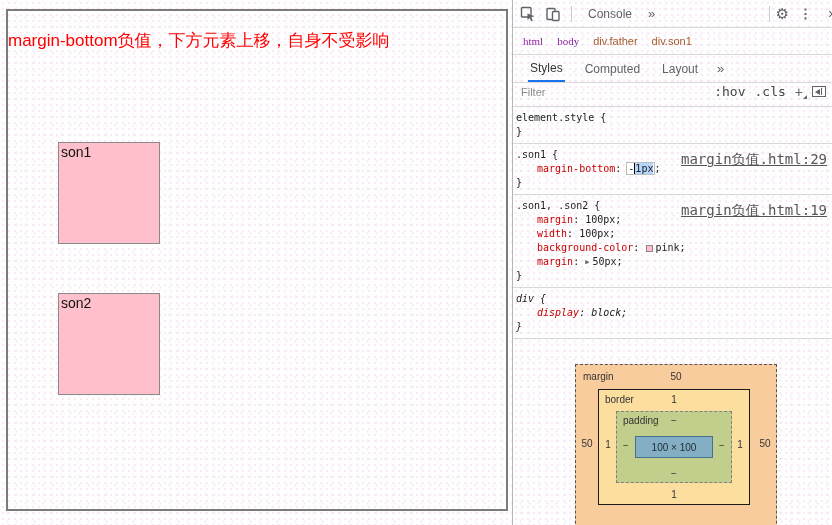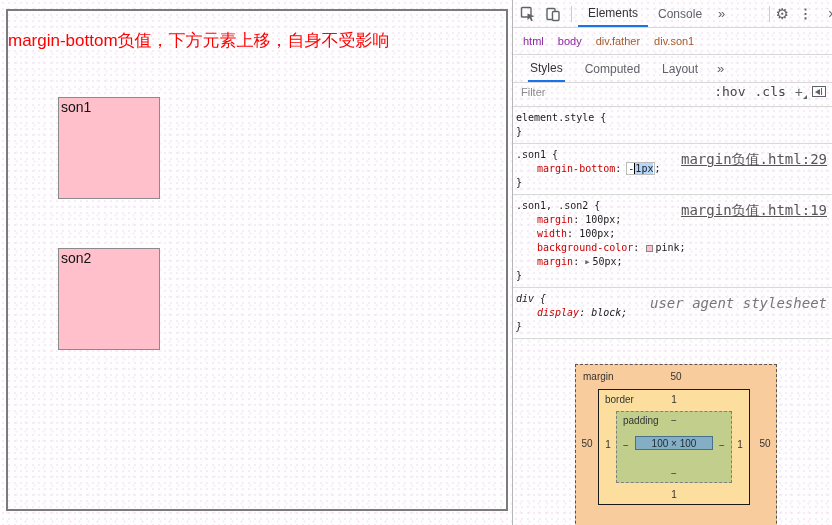--- a/index.html
+++ b/index.html
@@ -10,40 +10,40 @@
                       radial-gradient(rgba(160,130,230,0.10) 1px, transparent 1.2px);
     background-size: 6px 6px, 9px 9px;
     background-position: 0 0, 3px 4px;
   }
 
   
   .page { position:absolute; left:0; top:0; width:512px; height:525px; }
   .father { position:absolute; left:6px; top:9px; width:502px; height:502px; border:2px solid #7b7b7b; }
   .heading { position:absolute; left:8px; top:29px; font-size:17px; color:#fe0000; white-space:nowrap; }
   .son { position:absolute; left:58px; width:102px; height:102px; background:#ffc0cb; border:1px solid #8a8a8a;
-         font-size:14px; color:#111; padding:1px 0 0 2px; }
+         font-size:14px; color:#111; padding:1px 0 0 2px;margin-top:45px; }
   .son1 { top:97px; } .son2 { top:248px; }
 
   
   .devtools { position:absolute; left:512px; top:0; width:320px; height:525px; border-left:1px solid #b5b5b5; overflow:hidden; }
   .row { position:relative; border-bottom:1px solid #d8d8d8; display:flex; align-items:center; }
 
   .dt-toolbar { height:28px; padding-left:6px; }
   .tb-icon { width:18px; height:18px; display:inline-flex; align-items:center; justify-content:center; margin-right:7px; color:#5f6368; }
   .vsep { width:1px; height:16px; background:#ccc; margin:0 6px 0 2px; }
   .dt-tab { font-size:12px; color:#5f6368; padding:0 10px; height:100%; display:flex; align-items:center; }
   .dt-tab.active { color:#333; border-bottom:2px solid #1a73e8; }
   .chev { font-size:13px; color:#5f6368; padding:0 6px; }
   .tb-right { margin-left:auto; display:flex; align-items:center; }
   .gear { font-size:15px; color:#5f6368; margin-right:10px; }
   .dots { font-size:13px; color:#5f6368; font-weight:bold; letter-spacing:0; margin-right:10px; }
   .close-x { font-size:14px; color:#5f6368; position:relative; right:-6px; width:10px; }
 
   .breadcrumb { height:27px; font-size:11px; padding-left:10px; gap:14px; }
-  .crumb-tag { color:#8b26a0; } .crumb-cls { color:#a55a2b; }
+  .crumb-tag { color:#8b26a0;font-family:Liberation Serif, serif; } .crumb-cls { color:#a55a2b; }
 
   .style-tabs { height:28px; padding-left:6px; }
   .s-tab { font-size:12px; color:#5f6368; padding:0 2px; margin:0 9px; height:100%; display:flex; align-items:center; white-space:nowrap; }
   .s-tab.active { color:#333; border-bottom:2px solid #1a73e8; }
   .style-tabs .chev { margin-left:2px; }
 
   .filter-row { height:24px; padding:0 6px 6px 8px; }
   .filter-input { border:none; outline:none; background:transparent; font-size:11px; color:#333; width:110px; font-family:"Liberation Sans",sans-serif; }
   .filter-input::placeholder { color:#8a8a8a; }
   .fr-right { margin-left:auto; display:flex; align-items:center; gap:9px; }
@@ -70,21 +70,21 @@
   .caret { display:inline-block; width:1px; height:11px; background:#000; vertical-align:-2px; }
   .selhl { background:#b5d6fd; }
 
   
   .boxmodel { position:relative; margin:25px 0 0 62px; width:202px; height:190px;
               background:#f9cc9d; border:1px dashed #555; font-size:10px; color:#333; }
   .bm-label { position:absolute; left:7px; top:6px; }
   .bm-topval { position:absolute; left:0; right:0; top:6px; text-align:center; }
   .bm-border { position:absolute; left:22px; top:24px; width:152px; height:116px; background:#fcdf9e; border:1px solid #1a1a1a; }
   .bm-padding { position:absolute; left:17px; top:21px; width:116px; height:72px; background:#c2cf8c; border:1px dashed #7f7f7f; }
-  .bm-content { position:absolute; left:18px; top:24px; width:78px; height:14px; background:#84aec4; border:1px solid #49708c;
+  .bm-content { position:absolute; left:18px; top:24px; width:78px; height:22px; background:#84aec4; border:1px solid #49708c;
                 display:flex; align-items:center; justify-content:center; color:#1d2b33; }
   .bm-num { position:absolute; top:73px; width:16px; text-align:center; }
   .bm-botval { position:absolute; left:0; right:0; text-align:center; }
 </style>
 </head>
 <body class="speckle">
 
 <div class="page speckle">
   <div class="father"></div>
   <div class="heading">margin-bottom负值，下方元素上移，自身不受影响</div>
@@ -101,21 +101,20 @@
           <path d="M7.5 7.5 L14.5 10.2 L11.3 11.2 L12.8 14.6 L11.2 15.3 L9.7 11.9 L7.5 14 Z" fill="#5f6368"></path>
         </svg>
     </span>
     <span class="tb-icon">
       <svg width="16" height="16" viewBox="0 0 16 16">
           <rect x="2" y="2.5" width="8" height="11" rx="1" fill="none" stroke="#5f6368" stroke-width="1.4"></rect>
           <rect x="7.5" y="5.5" width="6.5" height="9" rx="1" fill="#fff" stroke="#5f6368" stroke-width="1.4"></rect>
         </svg>
     </span>
     <span class="vsep"></span>
-    <span class="dt-tab active">Elements</span>
     <span class="dt-tab">Console</span>
     <span class="chev">»</span>
     <span class="tb-right">
       <span class="vsep"></span>
       <span class="gear">⚙</span>
       <span class="dots">⋮</span>
       <span class="close-x">×</span>
     </span>
   </div>
 
@@ -155,21 +154,21 @@
       </div>
       <div class="rule">
         <div class="rule-line"><span class="sel">.son1, .son2 {</span><span class="rule-link">margin负值.html:19</span></div>
         <div class="rule-line prop-line"><span class="pname">margin</span>: <span>100px</span>;</div>
         <div class="rule-line prop-line"><span class="pname">width</span>: <span>100px</span>;</div>
         <div class="rule-line prop-line"><span class="pname">background-color</span>: <span class="swatch" style="background: rgb(255, 192, 203);"></span><span>pink</span>;</div>
         <div class="rule-line prop-line"><span class="pname">margin</span>: <span class="exp-arrow">▶</span><span>50px</span>;</div>
         <div class="rule-line">}</div>
       </div>
       <div class="rule italic">
-        <div class="rule-line"><span class="sel">div {</span><span class="rule-link ua">user agent stylesheet</span></div>
+        <div class="rule-line"><span class="sel">div {</span></div>
         <div class="rule-line prop-line"><span class="pname">display</span>: <span>block</span>;</div>
         <div class="rule-line">}</div>
       </div>
     </div>
 
   <div class="boxmodel">
     <span class="bm-label">margin</span>
     <span class="bm-topval">50</span>
     <span class="bm-num" style="left:3px">50</span>
     <span class="bm-num" style="right:3px">50</span>

